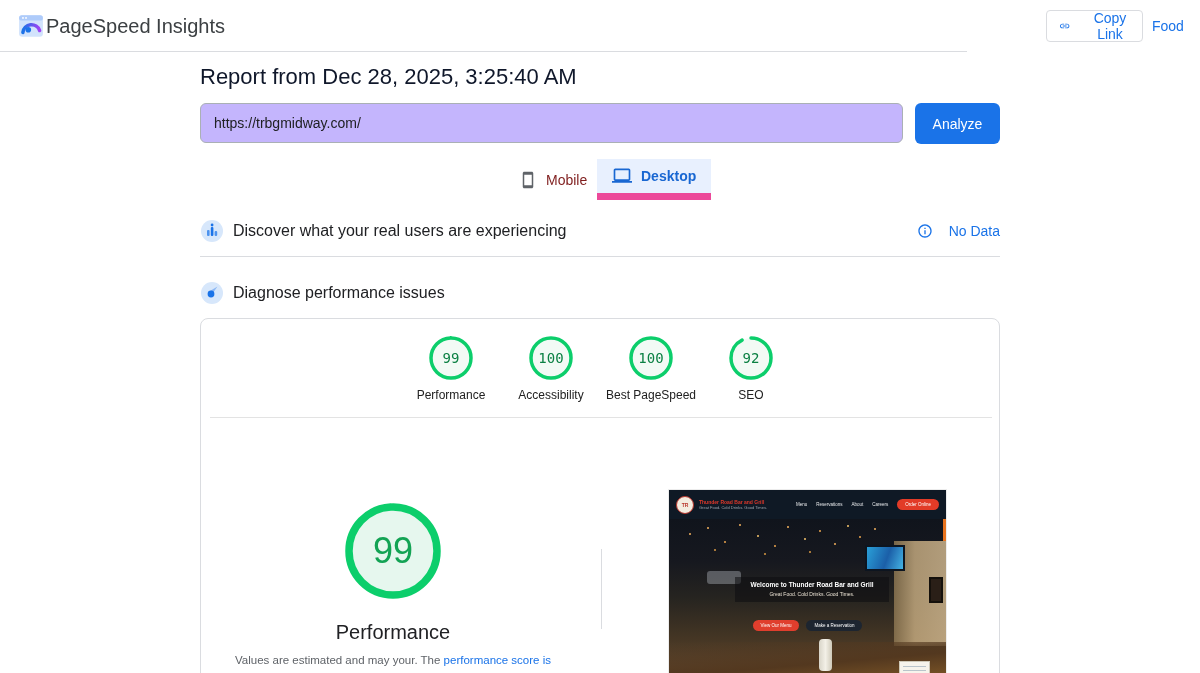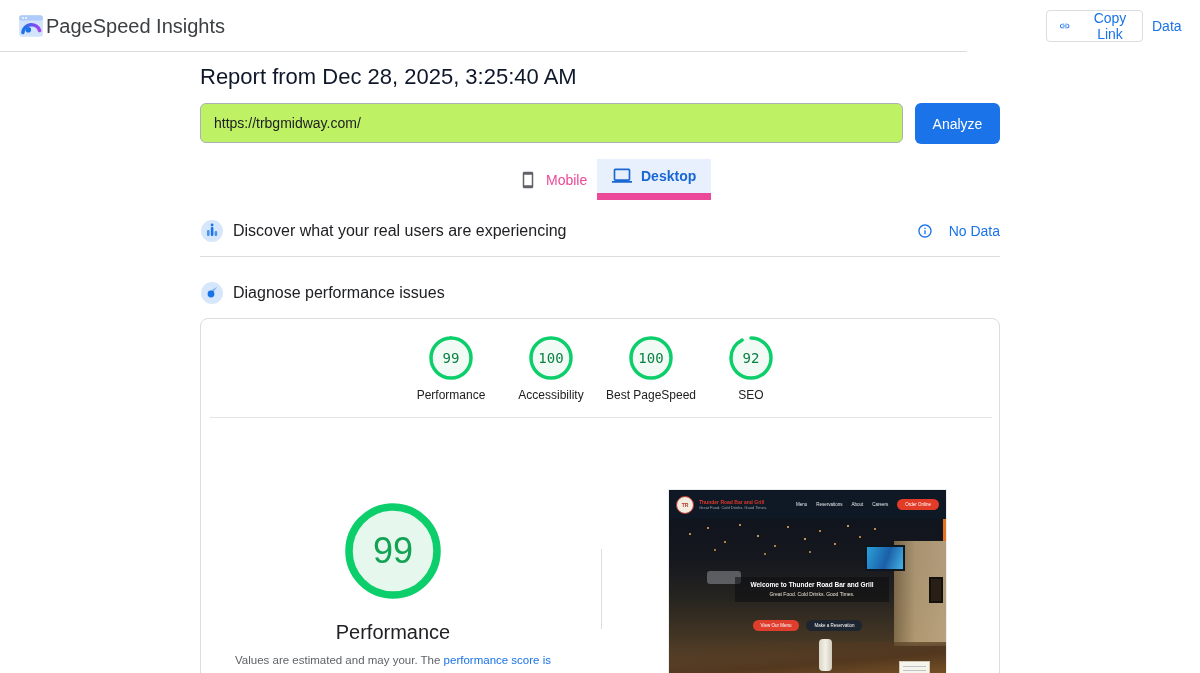--- a/index.html
+++ b/index.html
@@ -9,25 +9,25 @@
     background:#fff; font-family:"Liberation Sans", sans-serif; color:#202124;
   }
   
   .app-header { position:absolute; left:0; top:0; width:967px; height:52px; border-bottom:1px solid #dadce0; background:#fff; }
   .logo { position:absolute; left:18px; top:13px; width:26px; height:26px; }
   .app-title { position:absolute; left:46px; top:0; height:52px; line-height:52px; font-size:20px; color:#3c4043; }
   .copy-link-btn { position:absolute; left:1046px; top:10px; height:32px; display:flex; align-items:center; gap:20px; padding:0 12px; border:1px solid #dadce0; border-radius:4px; background:#fff; color:#1a73e8; font-size:14px; font-weight:500; font-family:inherit; cursor:pointer; }
   .docs-link { position:absolute; left:1152px; top:0; height:52px; display:flex; align-items:center; color:#1a73e8; font-size:14px; font-weight:500; text-decoration:none; cursor:pointer; }
   
   .report-heading { position:absolute; left:200px; top:64px; font-size:22px; font-weight:400; color:#0f172a; }
-  .url-input { position:absolute; left:200px; top:103px; width:703px; height:40px; border:1px solid #aab0b5; border-radius:6px; padding:0 13px; font-size:14px; color:#202124; font-family:inherit; outline:none; background:#bef264; }
+  .url-input { position:absolute; left:200px; top:103px; width:703px; height:40px; border:1px solid #aab0b5; border-radius:6px; padding:0 13px; font-size:14px; color:#202124; font-family:inherit; outline:none; background:#c4b5fd; }
   .analyze-btn { position:absolute; left:915px; top:103px; width:85px; height:41px; background:#1a73e8; border:none; border-radius:6px; color:#fff; font-size:14px; font-weight:500; font-family:inherit; cursor:pointer; }
   
   .tab { position:absolute; top:159px; height:41px; display:flex; align-items:center; gap:9px; padding:0 15px; font-size:14px; cursor:pointer; }
-  .tab-mobile { left:504px; color:#ec4899; font-weight:500; }
+  .tab-mobile { left:504px; color:#7f1d1d; font-weight:500; }
   .tab-desktop { left:597px; color:#1967d2; font-weight:700; background:#e8f0fe; border-bottom:7px solid #ec4899; }
   
   .section-row { position:absolute; left:200px; width:800px; height:40px; display:flex; align-items:center; }
   .row-discover { top:211px; }
   .row-diagnose { top:273px; }
   .section-icon { width:24px; height:24px; margin-right:9px; flex:0 0 auto; }
   .section-title { font-size:16px; color:#202124; }
   .no-data { margin-left:auto; display:flex; align-items:center; gap:16px; color:#1a73e8; font-size:14px; font-weight:500; cursor:pointer; }
   .hdivider { position:absolute; left:200px; top:256px; width:800px; height:1px; background:#dadce0; }
   
@@ -98,21 +98,21 @@
       <path d="M4.5 18 A 8 8 0 0 1 20 16.2" fill="none" stroke="url(#lg1)" stroke-width="3.2" stroke-linecap="round"></path>
       <circle cx="9.5" cy="15.5" r="2.6" fill="#1a73e8"></circle>
     </svg>
     <div class="app-title">PageSpeed Insights</div>
     <button class="copy-link-btn">
       <svg width="18" height="18" viewBox="0 0 24 24" fill="#1a73e8">
           <path d="M3.9 12c0-1.71 1.39-3.1 3.1-3.1h4V7H7c-2.76 0-5 2.24-5 5s2.24 5 5 5h4v-1.9H7c-1.71 0-3.1-1.39-3.1-3.1zM8 13h8v-2H8v2zm9-6h-4v1.9h4c1.71 0 3.1 1.39 3.1 3.1s-1.39 3.1-3.1 3.1h-4V17h4c2.76 0 5-2.24 5-5s-2.24-5-5-5z"></path>
         </svg>
       <span>Copy Link</span>
     </button>
-    <a class="docs-link">Data</a>
+    <a class="docs-link">Food</a>
   </div>
 
   <div class="report-heading">Report from Dec 28, 2025, 3:25:40 AM</div>
 
   <input class="url-input" type="text" value="https://trbgmidway.com/" style="">
   <button class="analyze-btn">Analyze</button>
 
   <div class="tab tab-mobile">
     <svg width="18" height="18" viewBox="0 0 24 24" fill="#5f6368">
         <path d="M17 1.01 7 1c-1.1 0-2 .9-2 2v18c0 1.1.9 2 2 2h10c1.1 0 2-.9 2-2V3c0-1.1-.9-1.99-2-1.99zM17 19H7V5h10v14z"></path>

